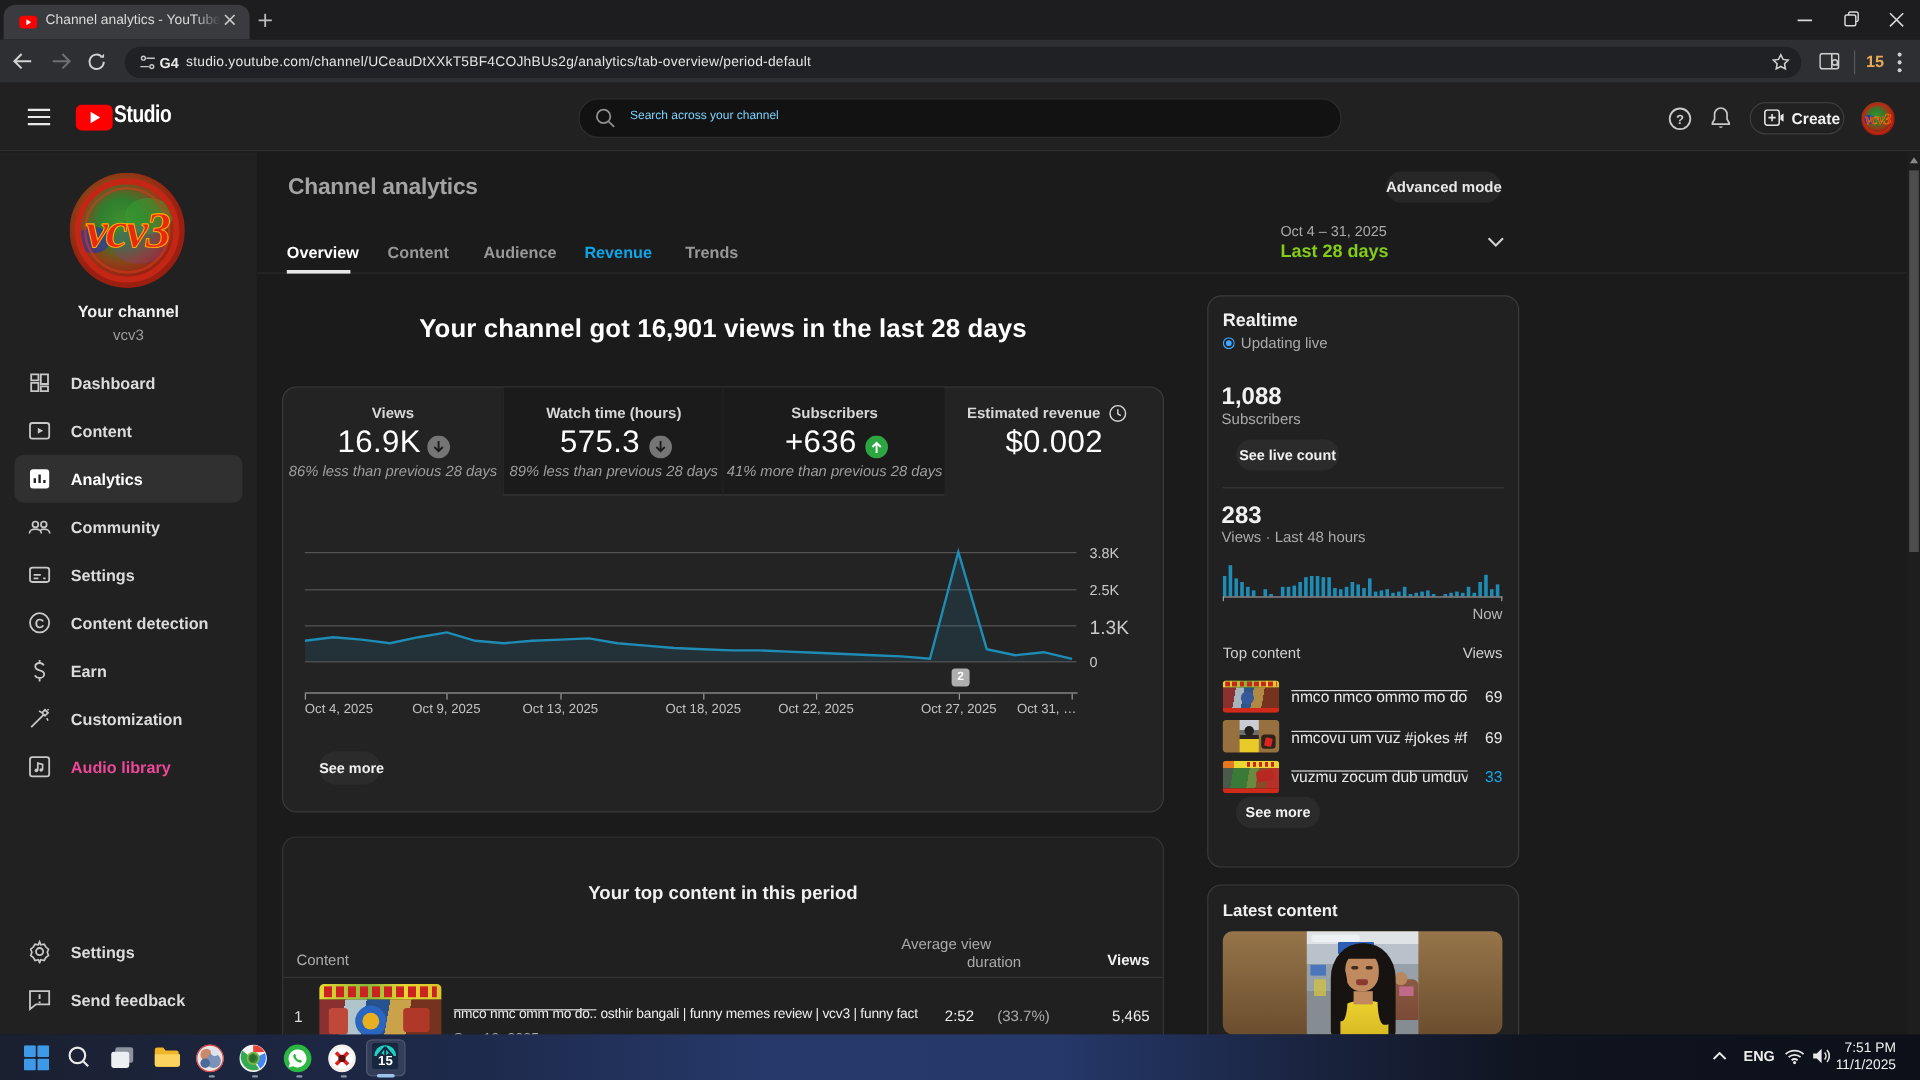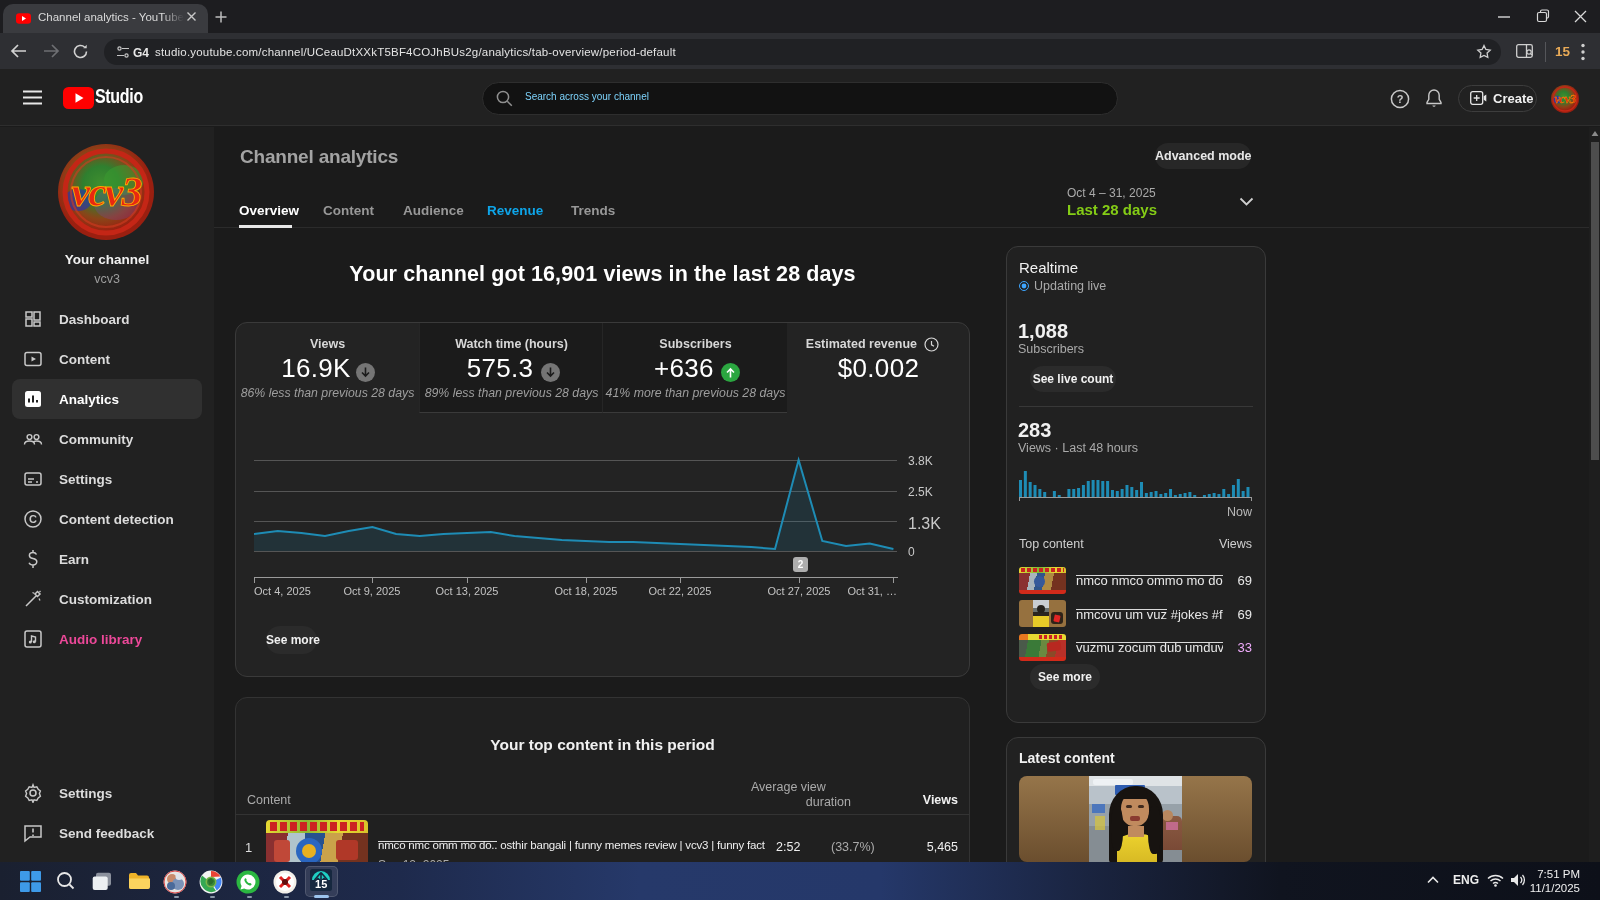--- a/index.html
+++ b/index.html
@@ -264,21 +264,21 @@
 <div class="a" style="left:322px;top:585px;width:100px;text-align:center;font-size:11px;color:#c3c3c3">Oct 9, 2025</div>
 <div class="a" style="left:417px;top:585px;width:100px;text-align:center;font-size:11px;color:#c3c3c3">Oct 13, 2025</div>
 <div class="a" style="left:536px;top:585px;width:100px;text-align:center;font-size:11px;color:#c3c3c3">Oct 18, 2025</div>
 <div class="a" style="left:630px;top:585px;width:100px;text-align:center;font-size:11px;color:#c3c3c3">Oct 22, 2025</div>
 <div class="a" style="left:749px;top:585px;width:100px;text-align:center;font-size:11px;color:#c3c3c3">Oct 27, 2025</div>
 <div class="a" style="left:833px;top:585px;width:64px;text-align:right;font-size:11px;color:#c3c3c3">Oct 31, …</div>
 <div class="a" style="left:266px;top:626px;width:51px;height:28px;background:#2b2b2b;border-radius:14px"></div>
 <div class="a" style="left:266px;top:626px;width:51px;height:28px;text-align:center;line-height:28px;font-size:12px;font-weight:bold;color:#f1f1f1;white-space:nowrap">See more</div>
 
 <div class="a" style="left:1006px;top:246px;width:260px;height:477px;background:#212121;border:1px solid #3a3a3a;border-radius:12px"></div>
-<div class="a" style="left:1019px;top:259px;font-size:15px;font-weight:normal;color:#f1f1f1">Realtime</div>
+<div class="a" style="left:1019px;top:259px;font-size:15px;font-weight:bold;color:#f1f1f1">Realtime</div>
 <svg class="a" style="left:1019px;top:281px" width="10" height="10" viewBox="0 0 10 10">
     <circle cx="5" cy="5" r="4.5" fill="none" stroke="#3ea6ff" stroke-width="1"></circle>
     <circle cx="5" cy="5" r="2.4" fill="#3ea6ff"></circle>
   </svg>
 <div class="a" style="left:1034px;top:279px;font-size:12.5px;color:#aaa">Updating live</div>
 <div class="a" style="left:1018px;top:320px;font-size:20px;font-weight:bold;color:#f1f1f1">1,088</div>
 <div class="a" style="left:1018px;top:342px;font-size:12.5px;color:#aaa">Subscribers</div>
 <div class="a" style="left:1030px;top:366px;width:86px;height:26px;background:#2b2b2b;border-radius:13px;text-align:center;line-height:26px;font-size:12px;font-weight:bold;color:#f1f1f1">See live count</div>
 <div class="a" style="left:1019px;top:406px;width:234px;height:1px;background:#383838"></div>
 <div class="a" style="left:1018px;top:419px;font-size:20px;font-weight:bold;color:#f1f1f1">283</div>
@@ -357,21 +357,21 @@
 <div class="a" style="left:1192px;top:607px;width:60px;text-align:right;font-size:13px;color:#e8e8e8">69</div>
 
 <div class="a" style="left:1019px;top:634px;width:47px;height:27px;border-radius:3px;overflow:hidden">
 <div class="a" style="left:0;top:0;width:47px;height:6px;background:linear-gradient(90deg,#e87820 0 20%,#e8d832 20% 100%)"></div>
 <div class="a" style="left:20px;top:1px;width:25px;height:4px;background:repeating-linear-gradient(90deg,#c22 0 3px,transparent 3px 5px)"></div>
 <div class="a" style="left:0;top:6px;width:47px;height:17px;background:linear-gradient(100deg,#4a5a4a 0 18%,#3a7a38 18% 45%,#6a8a40 45% 60%,#8a4a28 60% 78%,#b83028 78% 100%)"></div>
 <div class="a" style="left:28px;top:8px;width:14px;height:9px;background:#b82820;border-radius:2px;transform:rotate(-8deg)"></div>
 <div class="a" style="left:0;top:23px;width:47px;height:4px;background:#d22a1a"></div>
 </div>
 <div class="a" style="left:1076px;top:640px;width:147px;font-size:13px;color:#e8e8e8;white-space:nowrap;overflow:hidden"><span class="bn">vuzmu zocum dub umduv</span> ...</div>
-<div class="a" style="left:1192px;top:640px;width:60px;text-align:right;font-size:13px;color:#f0abfc">33</div>
+<div class="a" style="left:1192px;top:640px;width:60px;text-align:right;font-size:13px;color:#0ea5e9">33</div>
 <div class="a" style="left:1030px;top:664px;width:70px;height:26px;background:#2b2b2b;border-radius:13px;text-align:center;line-height:26px;font-size:12px;font-weight:bold;color:#f1f1f1">See more</div>
 
 <div class="a" style="left:1006px;top:737px;width:260px;height:160px;background:#212121;border:1px solid #3a3a3a;border-radius:12px"></div>
 <div class="a" style="left:1019px;top:750px;font-size:14px;font-weight:bold;color:#f1f1f1">Latest content</div>
 <div class="a" style="left:1019px;top:776px;width:233px;height:86px;border-radius:8px;overflow:hidden;background:linear-gradient(180deg,#96754a,#6b4e2e)">
 <div class="a" style="left:70px;top:0;width:93px;height:86px;background:linear-gradient(180deg,#dfe3e6 0 12%,#b9c2ca 12% 32%,#97a1a9 32% 58%,#858d93 58% 100%)"></div>
 <div class="a" style="left:74px;top:3px;width:40px;height:6px;background:#eef1f4;border-radius:2px"></div>
 <div class="a" style="left:96px;top:9px;width:30px;height:10px;background:#2e5cb0;border-radius:1px"></div>
 <div class="a" style="left:73px;top:28px;width:13px;height:9px;background:#3a6cc0;opacity:.8"></div>
 <div class="a" style="left:76px;top:40px;width:10px;height:14px;background:#d8c43a;opacity:.7"></div>
@@ -402,21 +402,21 @@
 <div class="a" style="left:0;top:0;width:102px;height:13px;background:linear-gradient(90deg,#e8d832,#8ab835 40%,#e8d832 70%,#d8c22a)"></div>
 <div class="a" style="left:4px;top:2px;width:94px;height:9px;background:repeating-linear-gradient(90deg,#c22 0 7px,transparent 7px 10px)"></div>
 <div class="a" style="left:0;top:13px;width:102px;height:45px;background:linear-gradient(100deg,#8a3030 0 20%,#b0c4cc 20% 36%,#27518f 36% 54%,#caa24a 54% 70%,#74321f 70% 100%)"></div>
 <div class="a" style="left:30px;top:18px;width:26px;height:26px;border-radius:50%;background:#2a66c0"></div>
 <div class="a" style="left:36px;top:24px;width:14px;height:14px;border-radius:50%;background:#e8b020"></div>
 <div class="a" style="left:70px;top:20px;width:22px;height:20px;background:#b03828;border-radius:3px"></div>
 <div class="a" style="left:8px;top:20px;width:16px;height:22px;background:#c04838;border-radius:3px"></div>
 </div>
 <div class="a" style="left:378px;top:839px;width:396px;font-size:11.5px;letter-spacing:-.2px;color:#eee;white-space:nowrap;overflow:hidden"><span class="bn">nmco nmc omm mo do..</span> osthir bangali | funny memes review | vcv3 | funny fact</div>
 <div class="a" style="left:378px;top:858px;font-size:12px;color:#aaa">Sep 12, 2025</div>
-<div class="a" style="left:776px;top:840px;width:47px;text-align:left;font-size:12.5px;color:#eee">2:52</div>
+<div class="a" style="left:776px;top:840px;width:47px;text-align:center;font-size:12.5px;color:#eee">2:52</div>
 <div class="a" style="left:831px;top:840px;font-size:12.5px;color:#aaa">(33.7%)</div>
 <div class="a" style="left:858px;top:840px;width:100px;text-align:right;font-size:12.5px;color:#eee">5,465</div>
 
 <div class="a" style="left:1589px;top:127px;width:11px;height:735px;background:#1e1e1e"></div>
 <svg class="a" style="left:1591px;top:130px" width="8" height="8" viewBox="0 0 8 8">
     <path d="M4 1l3.4 5H0.6z" fill="#8a8a8a"></path>
   </svg>
 <div class="a" style="left:1590.5px;top:142px;width:8px;height:318px;background:#4d4d4d"></div>
 
 <div class="a" style="left:0;top:862px;width:1600px;height:38px;background:linear-gradient(90deg,#1a2030 0%,#1e2a4c 25%,#26396a 40%,#25386a 55%,#1a2440 68%,#10141f 80%,#0d1019 100%)"></div>

